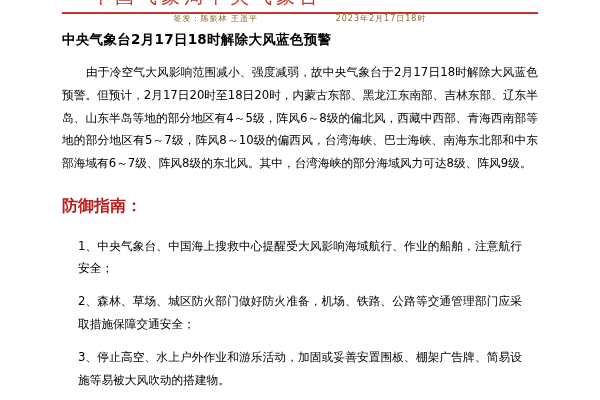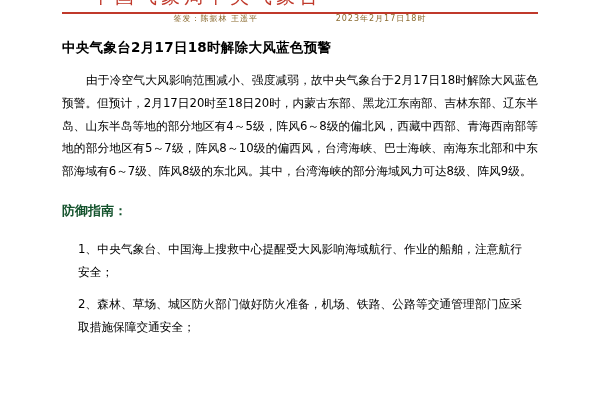--- a/index.html
+++ b/index.html
@@ -54,43 +54,43 @@
     font-size: 8px;
     color: #8a6a2f;
     white-space: nowrap;
     letter-spacing: 1px;
   }
   .masthead-sub .sub-right {
     margin-left: 74px;
   }
   
   .doc-title {
-    margin-top: 12px;
+    margin-top: 4px;
     font-size: 13.5px;
     font-weight: bold;
     color: #000000;
     letter-spacing: 0.3px;
     line-height: 1.4;
   }
   .para {
     margin-top: 12px;
     font-size: 11.7px;
     color: #000000;
     line-height: 1.95;
     text-align: justify;
     text-justify: inter-ideograph;
   }
   .para.indent {
     text-indent: 24px;
   }
   .section-heading {
     margin-top: 18px;
-    font-size: 13px;
+    font-size: 16px;
     font-weight: bold;
-    color: #14532d;
+    color: #b91c1c;
     line-height: 1.6;
   }
   .list {
     margin: 16px;
     padding: 0;
     list-style: none;
   }
   .list-item {
     margin-top: 10px;
     font-size: 11.7px;
@@ -116,15 +116,16 @@
 
   <div class="doc-title">中央气象台2月17日18时解除大风蓝色预警</div>
 
   <div class="para indent">由于冷空气大风影响范围减小、强度减弱，故中央气象台于2月17日18时解除大风蓝色预警。但预计，2月17日20时至18日20时，内蒙古东部、黑龙江东南部、吉林东部、辽东半岛、山东半岛等地的部分地区有4～5级，阵风6～8级的偏北风，西藏中西部、青海西南部等地的部分地区有5～7级，阵风8～10级的偏西风，台湾海峡、巴士海峡、南海东北部和中东部海域有6～7级、阵风8级的东北风。其中，台湾海峡的部分海域风力可达8级、阵风9级。</div>
 
   <div class="section-heading">防御指南：</div>
 
   <ul class="list">
     <li class="list-item">1、中央气象台、中国海上搜救中心提醒受大风影响海域航行、作业的船舶，注意航行安全；</li>
     <li class="list-item">2、森林、草场、城区防火部门做好防火准备，机场、铁路、公路等交通管理部门应采取措施保障交通安全；</li>
+    <li class="list-item">3、停止高空、水上户外作业和游乐活动，加固或妥善安置围板、棚架广告牌、简易设施等易被大风吹动的搭建物。</li>
   </ul>
 
 </div>
 
 </body></html>

